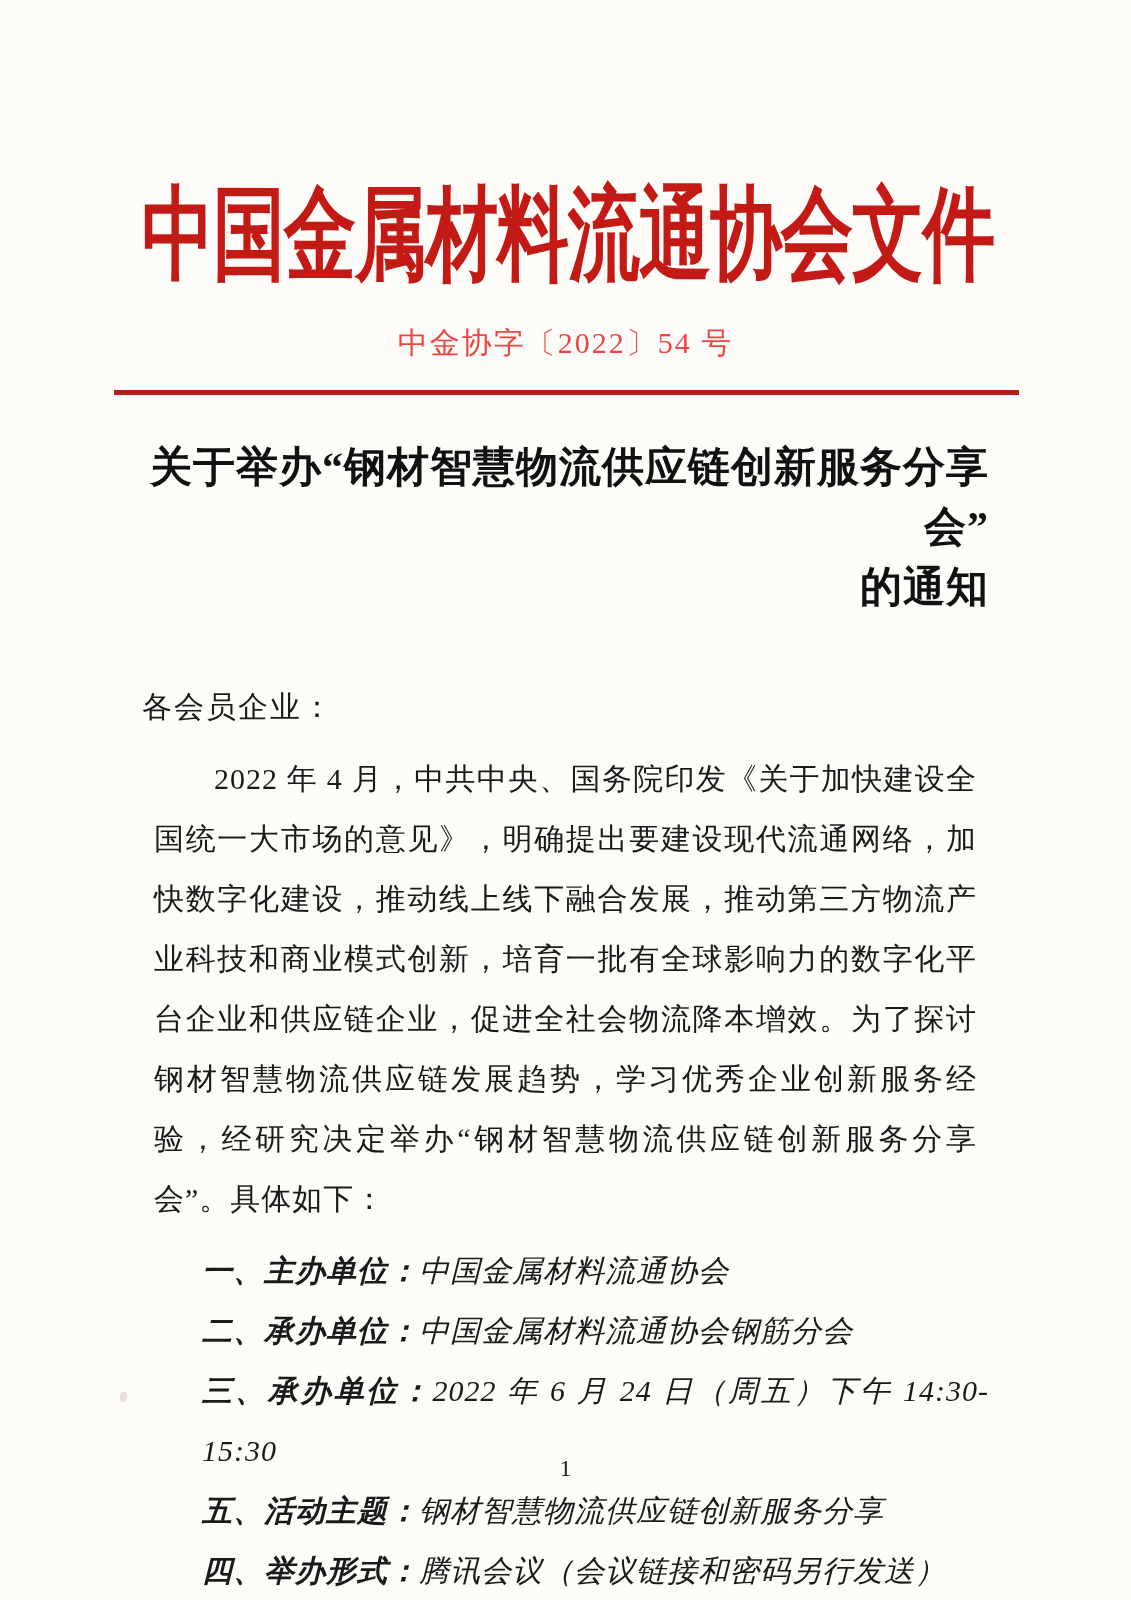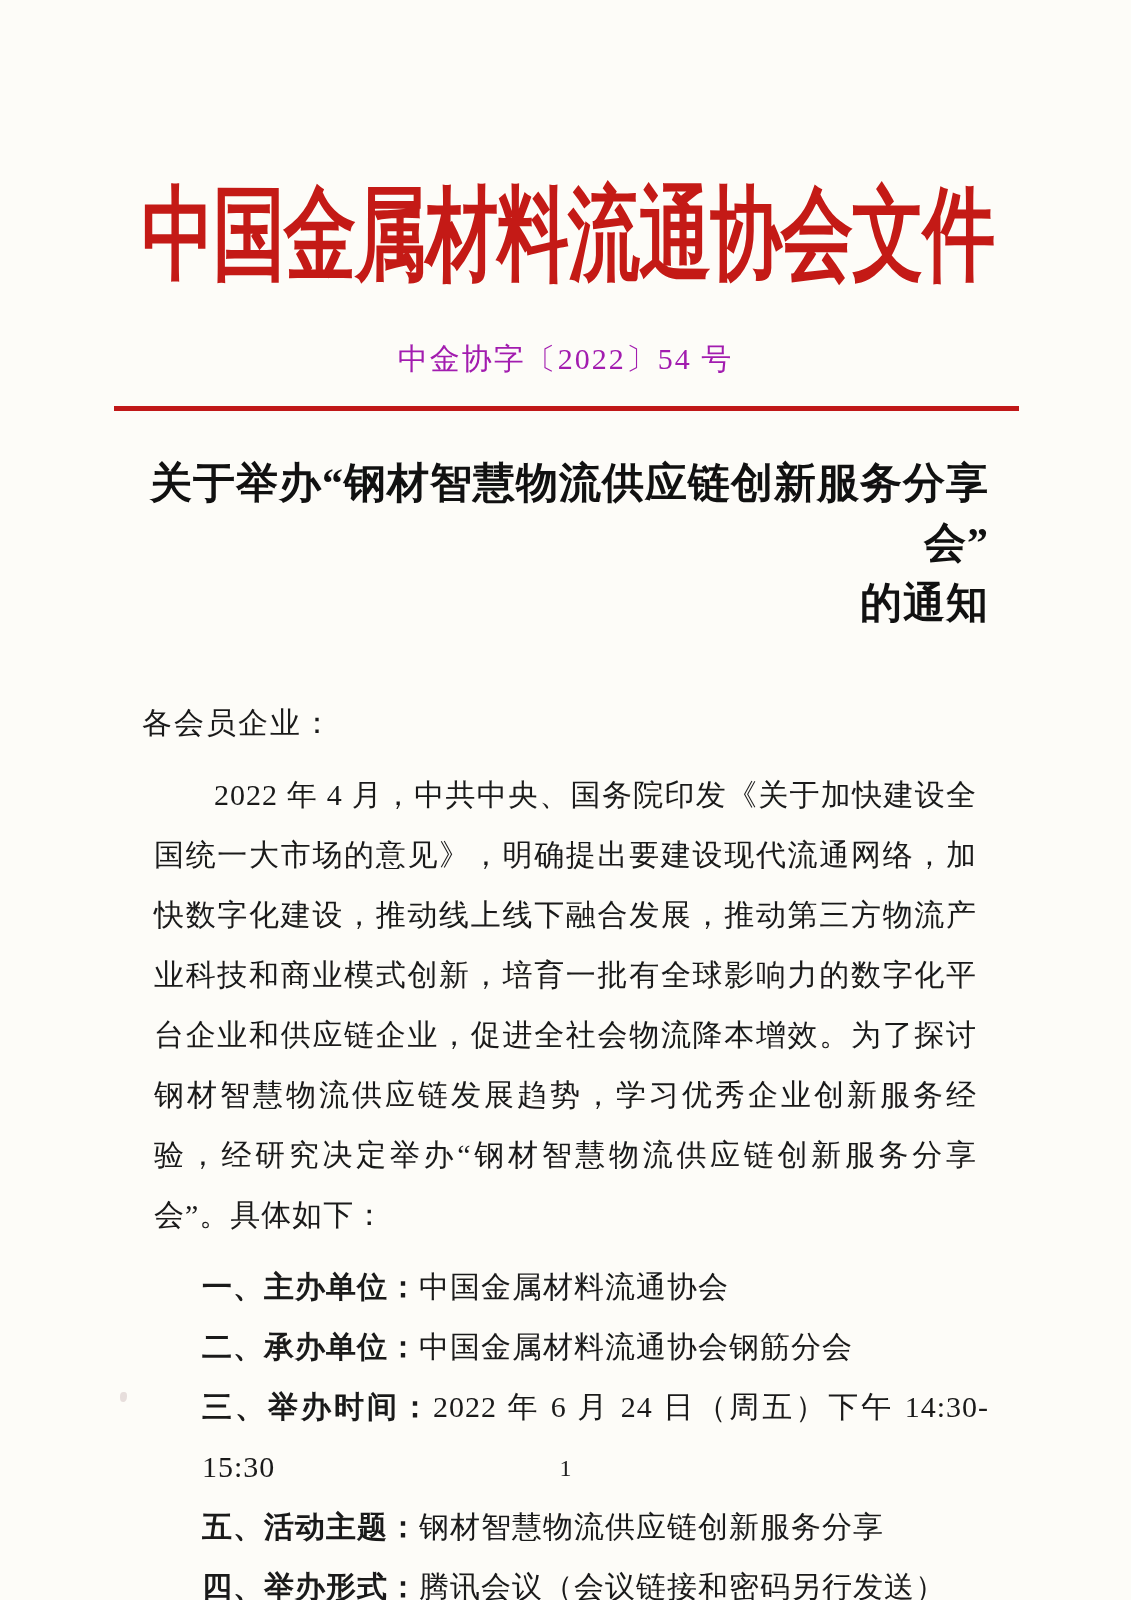--- a/index.html
+++ b/index.html
@@ -31,25 +31,25 @@
     font-weight: bold;
     color: #c41a16;
     letter-spacing: -1px;
     line-height: 1;
     transform: scaleY(1.42);
     transform-origin: center 255px;
     white-space: nowrap;
     font-family: "Liberation Serif", "DejaVu Serif", serif;
   }
   .doc-number {
-    margin-top: 62px;
+    margin-top: 46px;
     text-align: center;
     font-size: 30px;
     letter-spacing: 2px;
-    color: #a21caf;
+    color: #ef4444;
     font-family: "Liberation Serif", "DejaVu Serif", serif;
   }
   .red-rule {
     height: 5px;
     background: #c01818;
     margin: 26px -30px 0 -28px;
     border: none;
   }
   
   .doc-title {
@@ -76,20 +76,21 @@
   }
   .para {
     margin: 12px;
     text-indent: 2em;
     letter-spacing: 1px;
     font-family: Liberation Serif, serif;
   }
   .item {
     margin-left: 2em;
     letter-spacing: 1px;
+    font-style: italic;
   }
   .item .label {
     font-weight: bold;
     font-family: "Liberation Sans", "DejaVu Sans", sans-serif;
   }
   .item .content {
     font-family: "Liberation Serif", "DejaVu Serif", serif;
   }
   .page-number {
     position: absolute;
@@ -134,21 +135,21 @@
 
     <p class="para">2022 年 4 月，中共中央、国务院印发《关于加快建设全国统一大市场的意见》，明确提出要建设现代流通网络，加快数字化建设，推动线上线下融合发展，推动第三方物流产业科技和商业模式创新，培育一批有全球影响力的数字化平台企业和供应链企业，促进全社会物流降本增效。为了探讨钢材智慧物流供应链发展趋势，学习优秀企业创新服务经验，经研究决定举办“钢材智慧物流供应链创新服务分享会”。具体如下：</p>
 
     <div class="item">
       <span class="label">一、主办单位：</span><span class="content">中国金属材料流通协会</span>
     </div>
     <div class="item">
       <span class="label">二、承办单位：</span><span class="content">中国金属材料流通协会钢筋分会</span>
     </div>
     <div class="item">
-      <span class="label">三、举办时间：</span><span class="content">2022 年 6 月 24 日（周五）下午 14:30-15:30</span>
+      <span class="label">三、承办单位：</span><span class="content">2022 年 6 月 24 日（周五）下午 14:30-15:30</span>
     </div>
     <div class="item">
       <span class="label">五、活动主题：</span><span class="content">钢材智慧物流供应链创新服务分享</span>
     </div>
     <div class="item">
       <span class="label">四、举办形式：</span><span class="content">腾讯会议（会议链接和密码另行发送）</span>
     </div>
 
   </div>
 

